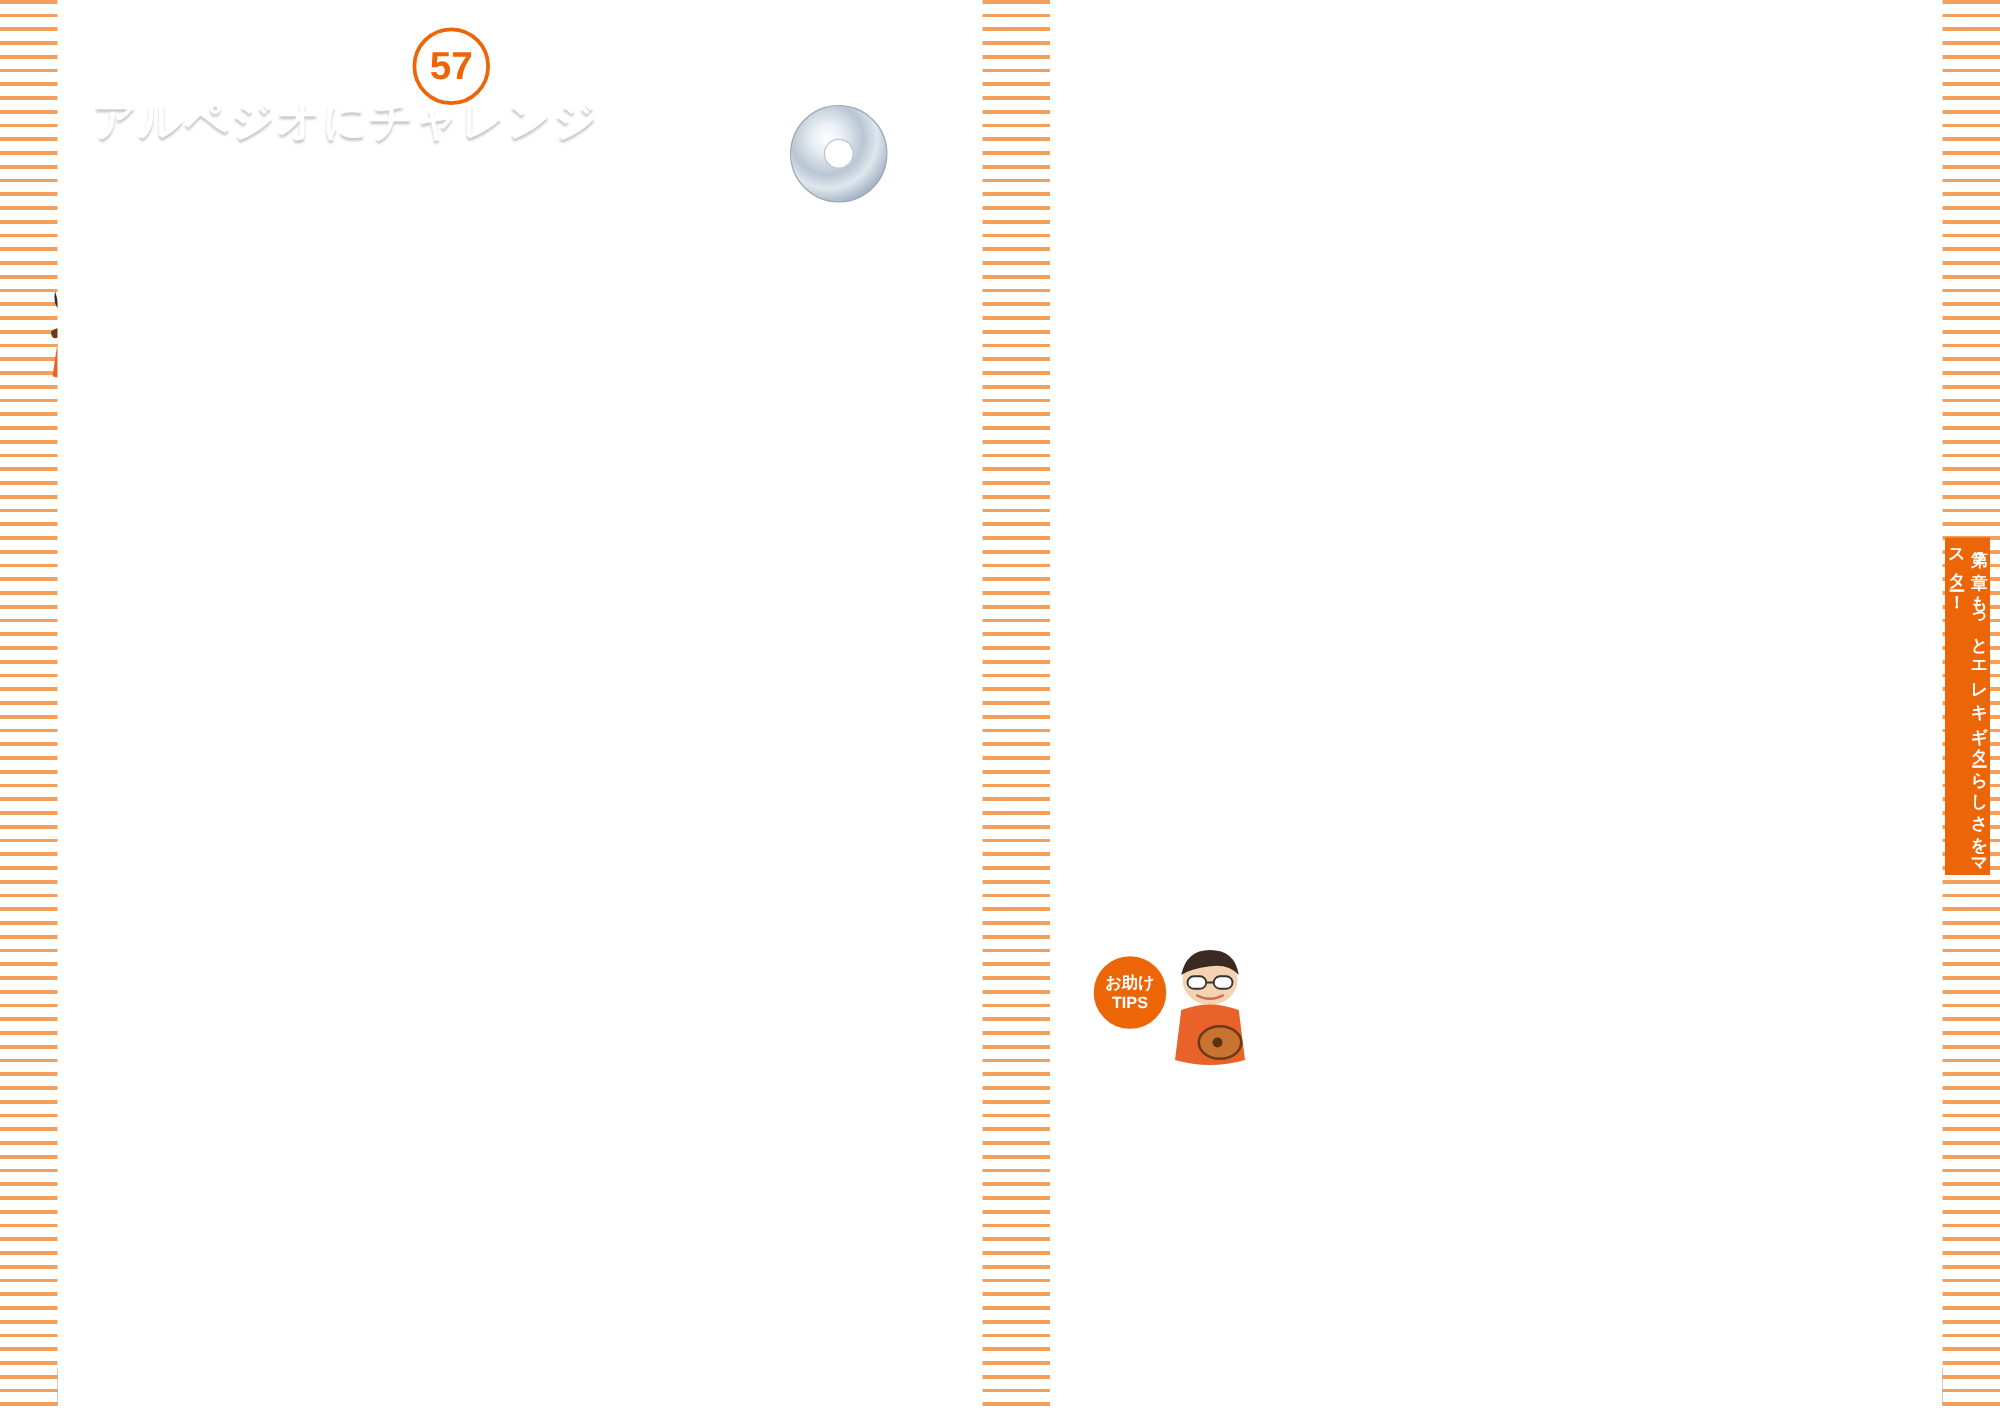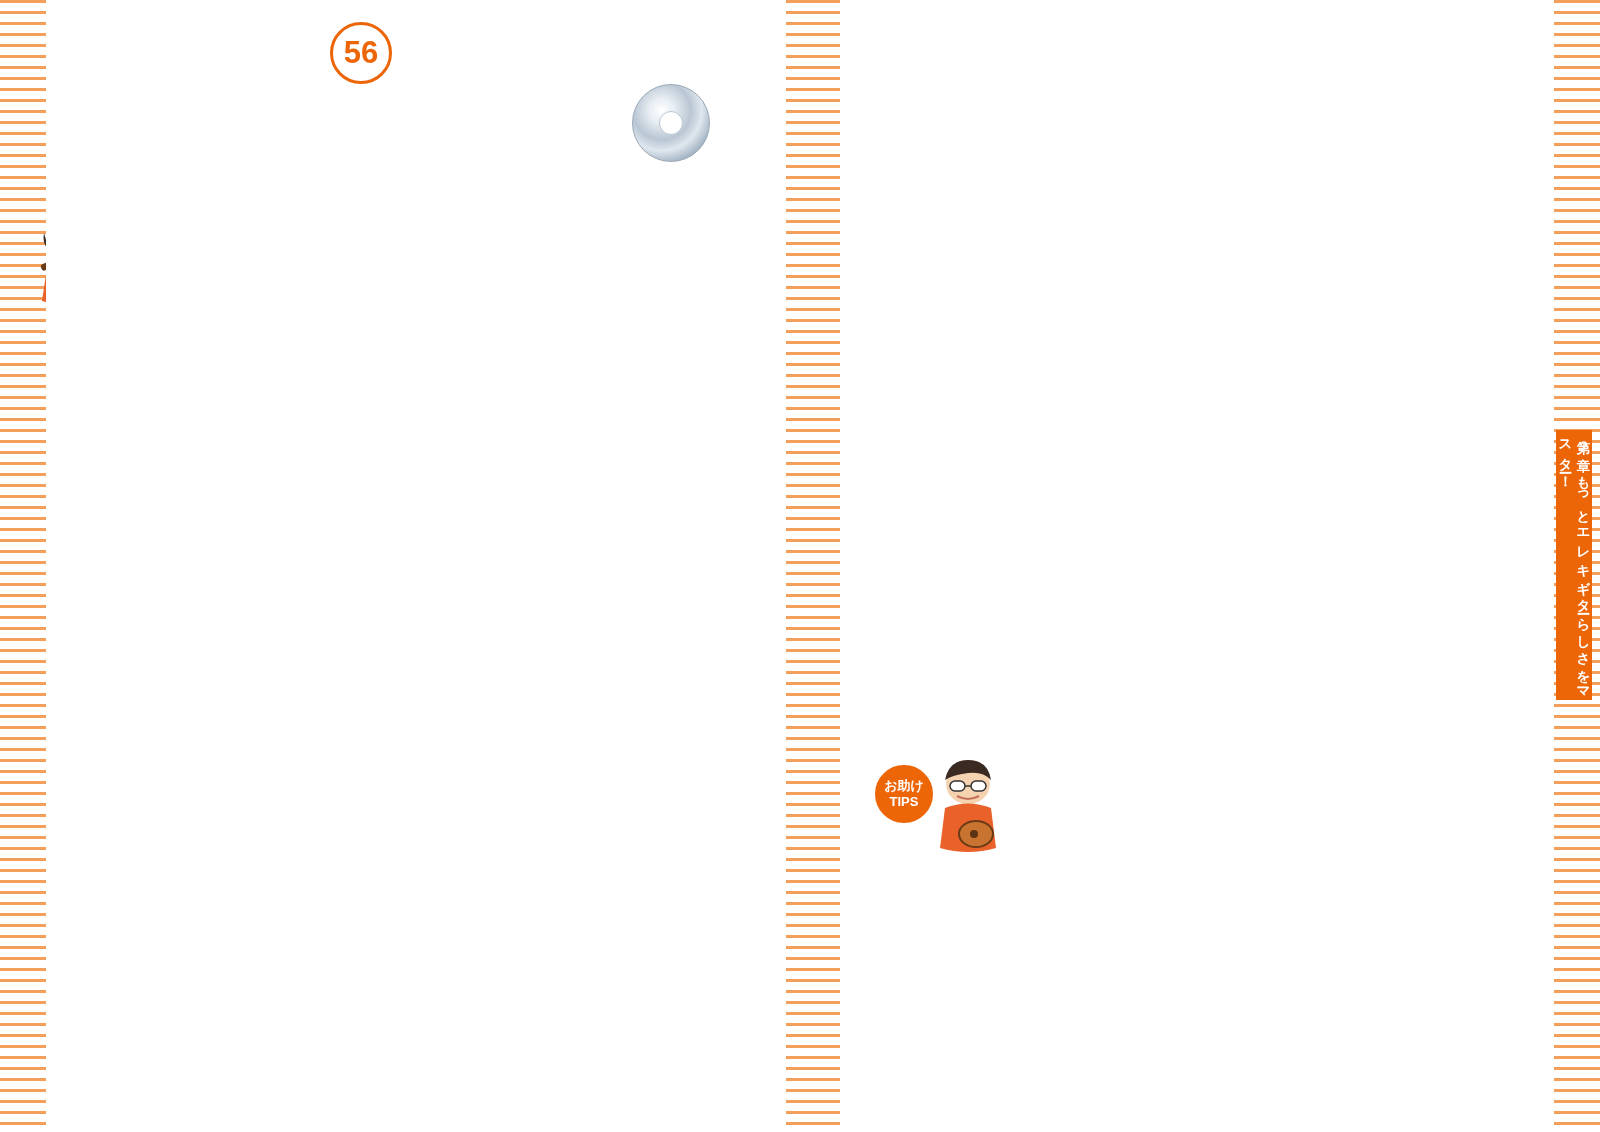--- a/index.html
+++ b/index.html
@@ -213,22 +213,23 @@
   .vjp { writing-mode:vertical-rl; text-orientation:upright; }
 </style>
 </head>
 <body>
 
 <div class="stripes"></div>
 <div class="page page-left"></div>
 <div class="page page-right"></div>
 
 <div class="title-block"></div>
-<div class="lesson-num">56</div>
+<div class="lesson-num">57</div>
 <div class="title-text">
+  <div>アルペジオにチャレンジ</div>
 </div>
 <div class="cd-icon">
   <div class="disc">
       <div class="hole"></div>
     </div>
 </div>
 <div class="cd-label">CD Track 23</div>
 
 <div class="memo-box"></div>
 <div class="memo-badge">

